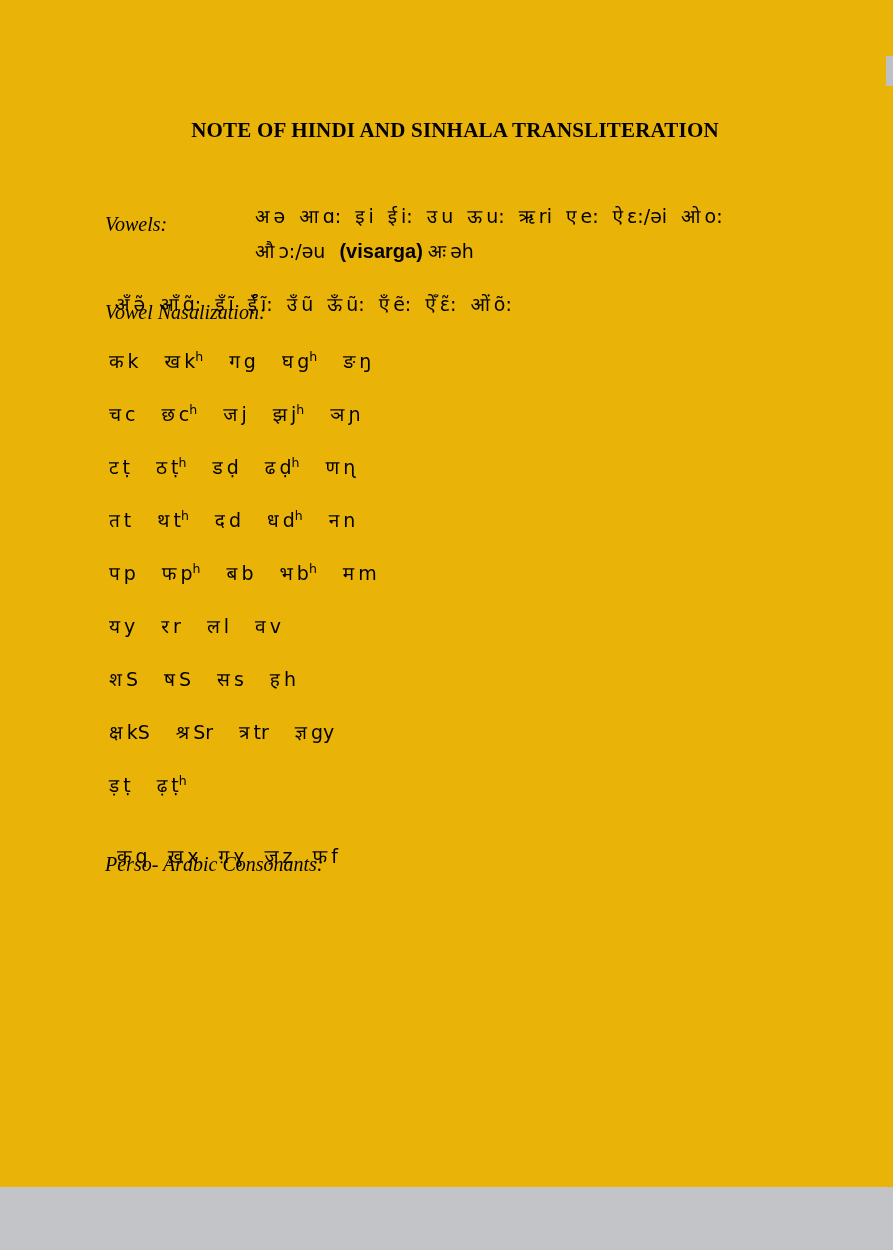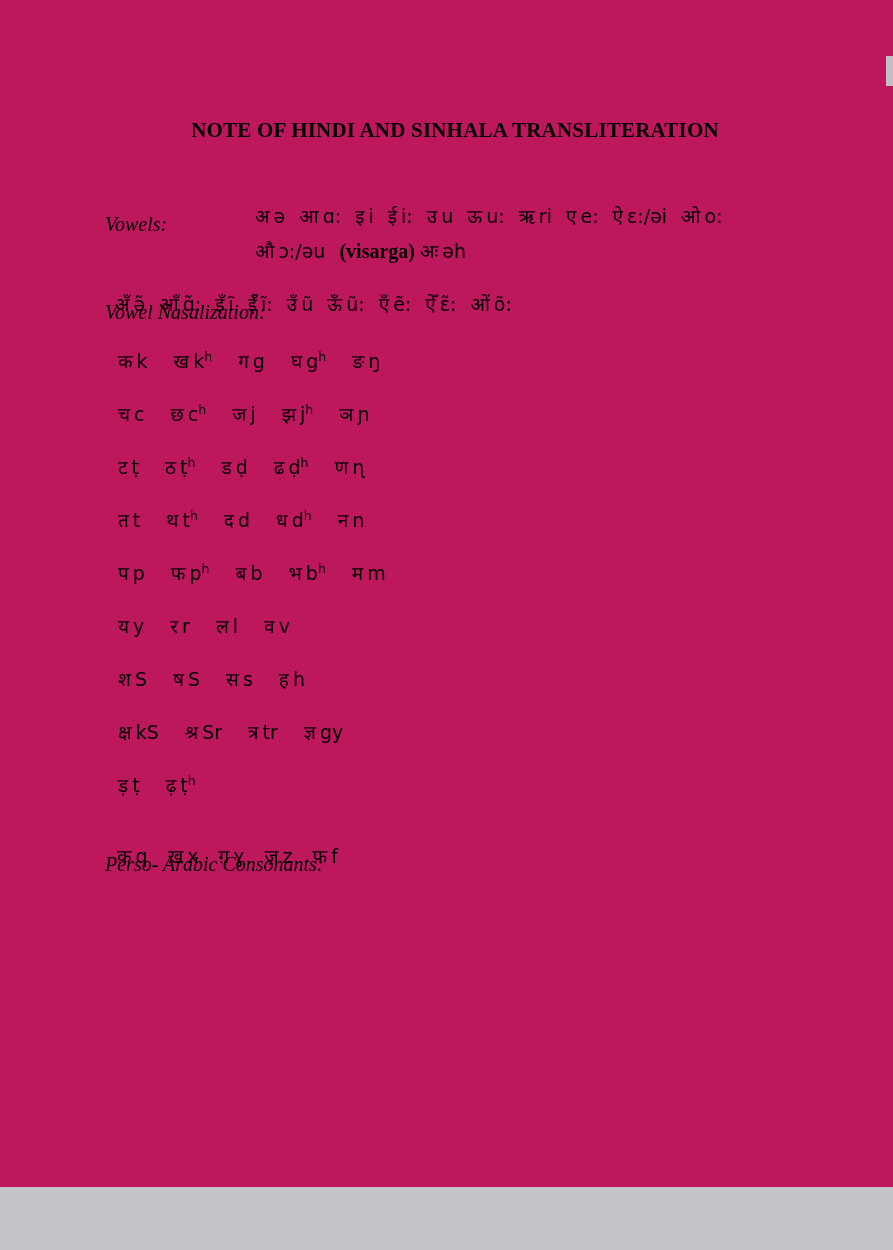--- a/index.html
+++ b/index.html
@@ -11,21 +11,21 @@
     width: 893px;
     height: 1250px;
     position: relative;
     font-family: "Liberation Serif", serif;
     color: #000000;
     overflow: hidden;
   }
   .page {
     position: absolute;
     inset: 0;
-    background: #be185d;
+    background: #eab308;
   }
   
   .edge-mark {
     position: absolute;
     top: 56px;
     right: 0;
     width: 7px;
     height: 30px;
     background: #bfc0c4;
   }
@@ -91,27 +91,27 @@
     display: inline-block;
     white-space: nowrap;
     margin-right: 14px;
   }
   .pair .dev { margin-right: 4px; }
   .pair sup {
     font-size: 0.66em;
     vertical-align: super;
     line-height: 0;
   }
-  .bold-inline { font-weight: bold; font-family: Liberation Serif, serif; }
+  .bold-inline { font-weight: bold; font-family: Liberation Sans, sans-serif; }
   .cons-line {
     margin-bottom: 22px;
     white-space: nowrap;
   }
   .cons-line .pair { margin-right: 26px; }
-  .cons-block { margin-left: 13px; }
+  .cons-block { margin-left: 4px; }
   .nasal-line { margin-bottom: 4px; }
   .vowel-line { margin-bottom: 4px; }
   .perso-row { margin-top: 12px; }
   .perso-row .pair { margin-right: 20px; }
 </style>
 </head>
 <body>
 
 <div class="page">
 

